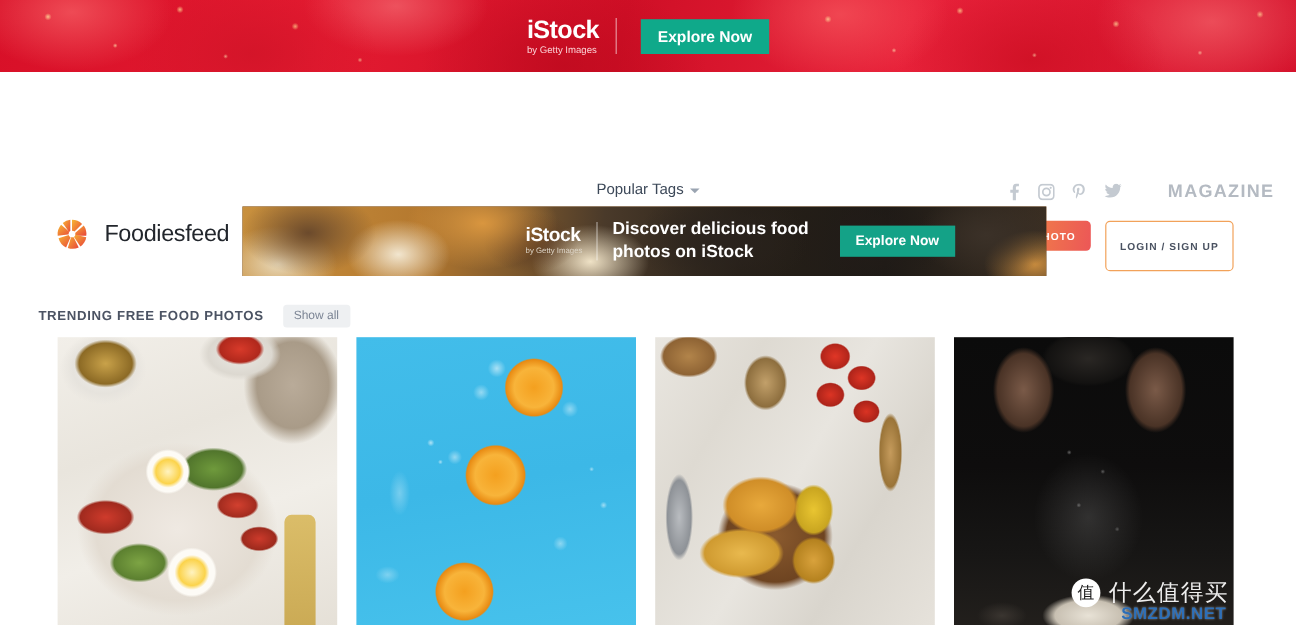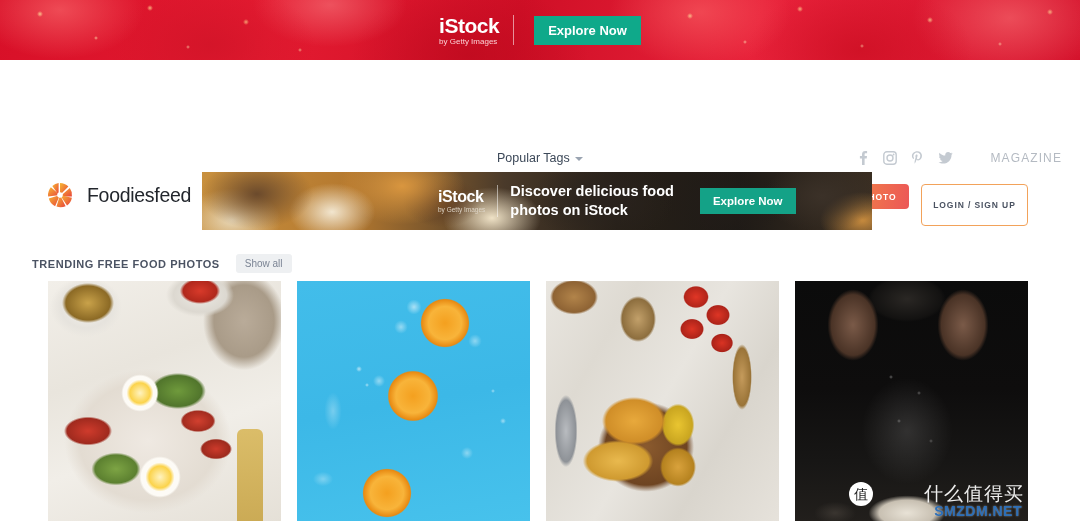--- a/index.html
+++ b/index.html
@@ -90,22 +90,22 @@
     border-top: 4px solid #9aa4b1;
     position: relative; top: 1px;
   }
 
   .social-row {
     position: absolute; right: 18px; top: 91px;
     display: flex; align-items: center; gap: 14px;
   }
   .social-row svg { display: block; }
   .magazine-link {
-    font-size: 12px; letter-spacing: 1.1px; color: #b4bac2;
-    font-weight: normal; margin-left: 4px; padding-left: 20px;
+    font-size: 15px; letter-spacing: 1.1px; color: #b4bac2;
+    font-weight: bold; margin-left: 4px; padding-left: 20px;
   }
 
   .logo-block {
     position: absolute; left: 46px; top: 121px;
     display: flex; align-items: center; gap: 13px;
   }
   .aperture { width: 28px; height: 28px; position: relative; }
   .logo-text {
     font-size: 19.5px; color: #22262c; letter-spacing: -0.3px;
   }
@@ -309,21 +309,20 @@
   .wm-badge {
     width: 24px; height: 24px; border-radius: 50%;
     background: #fff; color: #1a1a1a;
     font-size: 14px; line-height: 24px; text-align: center;
     font-family: "DejaVu Sans", sans-serif;
   }
   .wm-cn {
     color: rgba(255,255,255,.92); font-size: 19px;
     font-family: "DejaVu Sans", sans-serif;
     letter-spacing: 1px;
-    margin-left: 44px;
   }
   .wm-net {
     position: absolute; right: 6px; bottom: 2px;
     color: #2d6fb8; font-size: 14px; font-weight: bold;
     font-family: "Liberation Sans", sans-serif;
     letter-spacing: 0.5px;
     text-shadow: 0 0 2px rgba(255,255,255,.5);
   }
 </style>
 </head>

